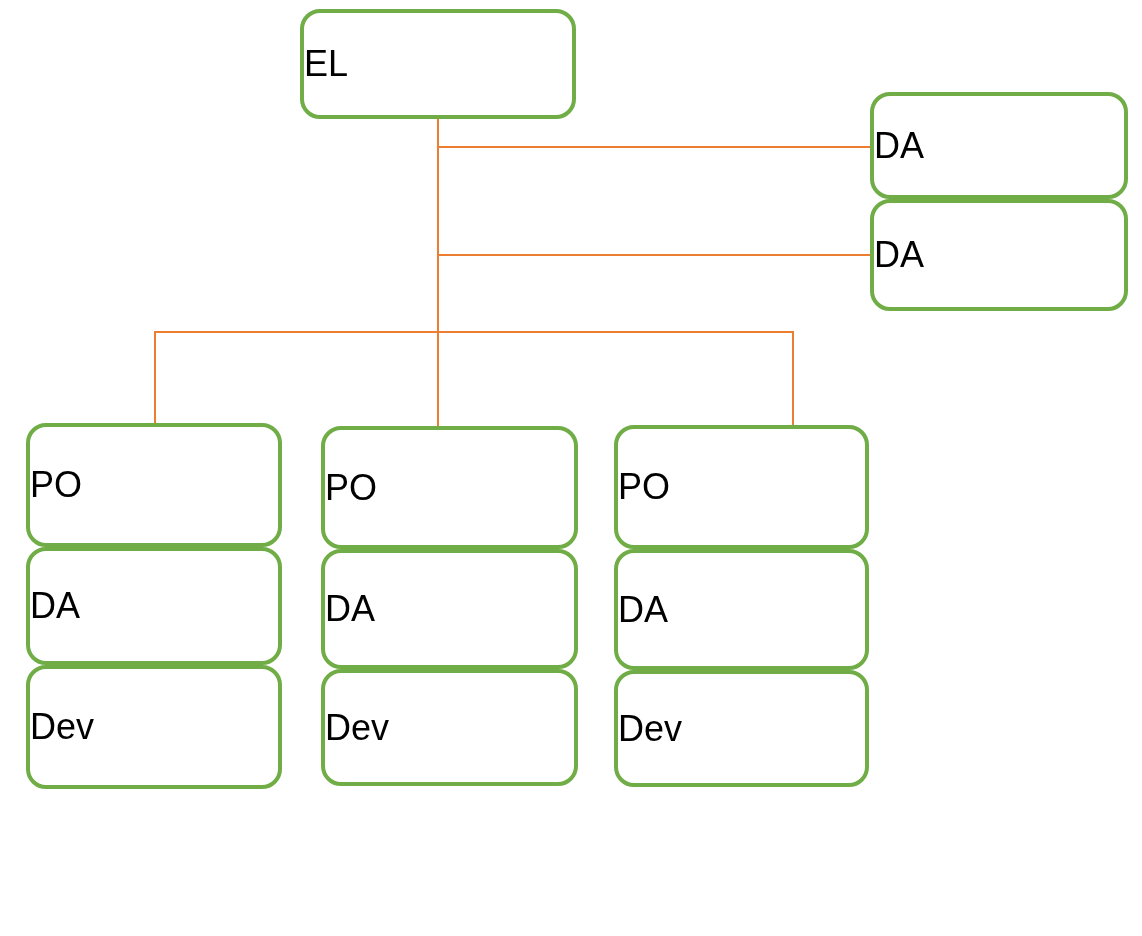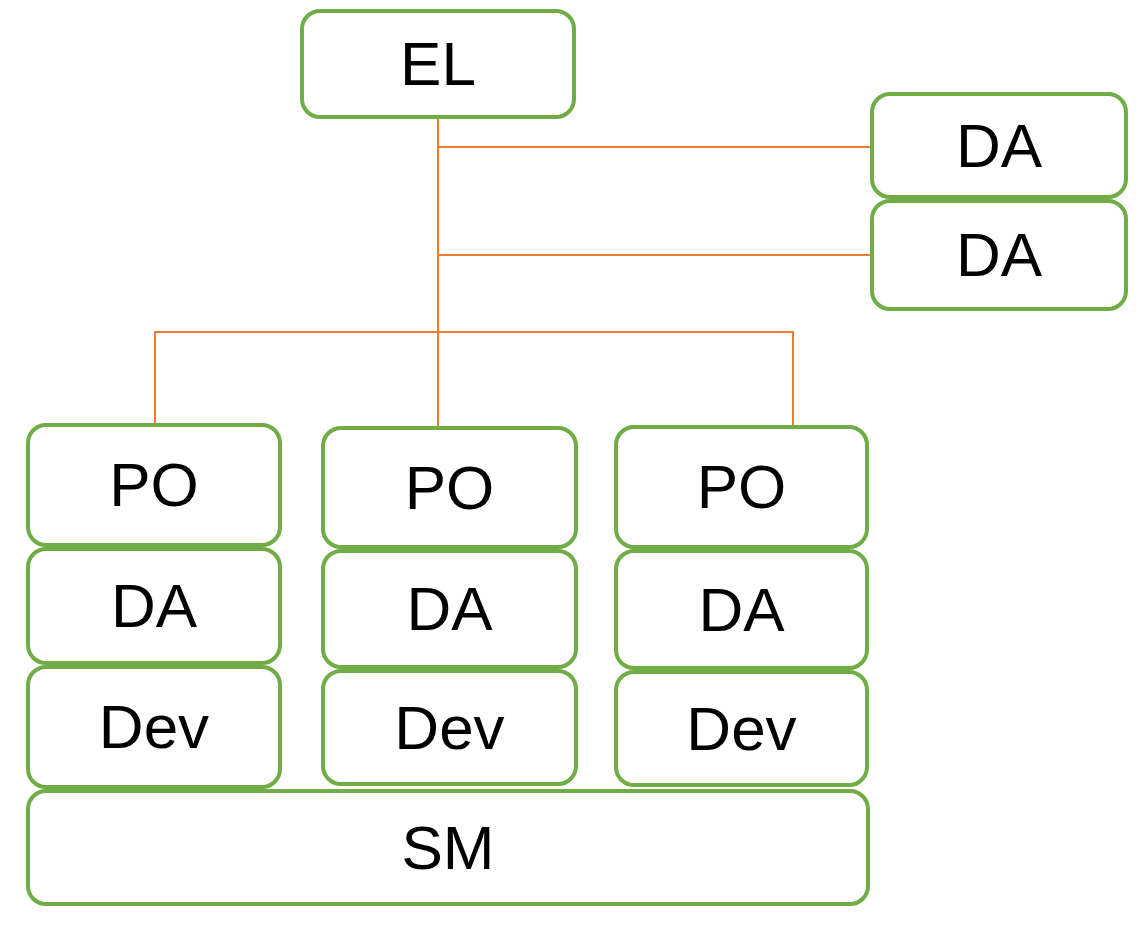--- a/index.html
+++ b/index.html
@@ -18,22 +18,22 @@
     overflow:hidden;
   }
   .node{
     position:absolute;
     box-sizing:border-box;
     background:var(--bg);
     border:4px solid var(--green);
     border-radius:20px;
     display:flex;
     align-items:center;
-    justify-content:center;
-    font-size:62px;
+    justify-content:flex-start;
+    font-size:36px;
     color:var(--text);
     z-index:2;
     line-height:1;
   }
   .connector{
     position:absolute;
     background:var(--orange);
     z-index:1;
   }
   .connector.h{height:2px;}
@@ -85,17 +85,14 @@
   <div class="node" style="left:614px;top:425px;width:255px;height:124px;">
     <span>PO</span>
   </div>
   <div class="node" style="left:614px;top:549px;width:255px;height:121px;">
     <span>DA</span>
   </div>
   <div class="node" style="left:614px;top:670px;width:255px;height:117px;">
     <span>Dev</span>
   </div>
 
-  <div class="node" style="left:26px;top:789px;width:844px;height:117px;">
-    <span>SM</span>
-  </div>
 
 </div>
 
 </body></html>

